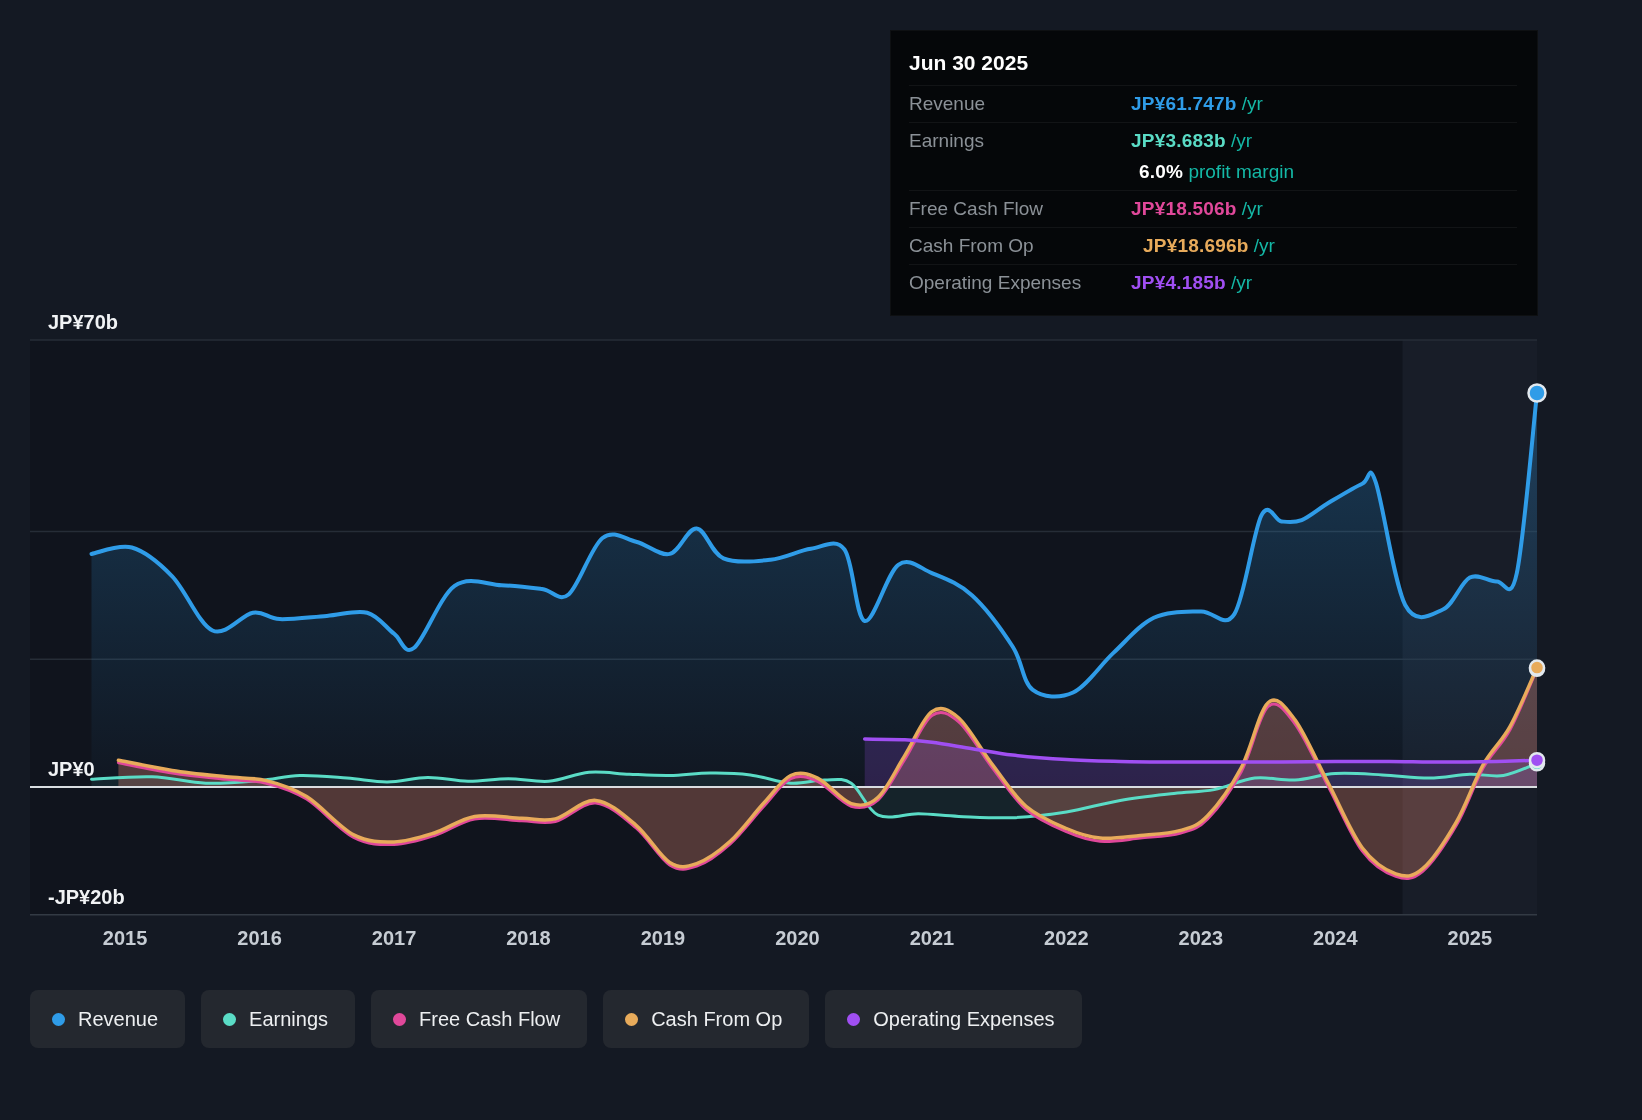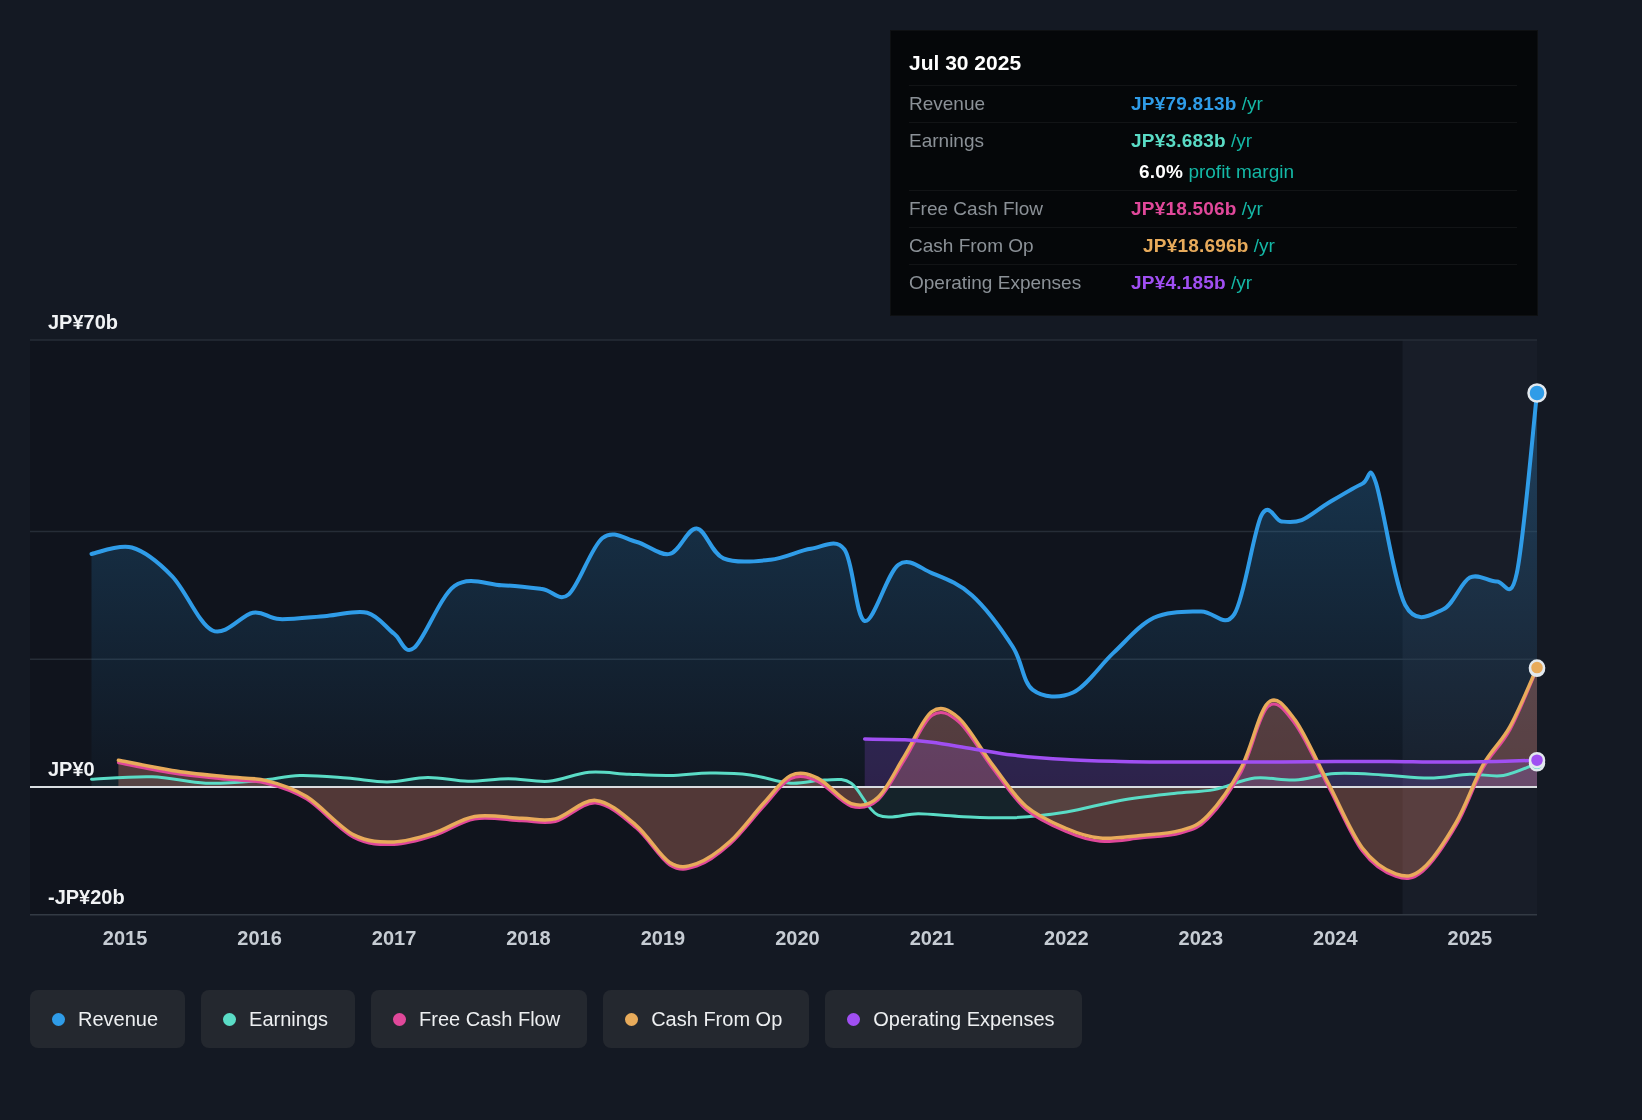--- a/index.html
+++ b/index.html
@@ -35,25 +35,25 @@
     font-size:20px;color:#edeff1;cursor:pointer;white-space:nowrap;
   }
   .dot{width:13px;height:13px;border-radius:50%;margin-right:13px;flex:0 0 auto;}
 </style>
 </head>
 <body>
 
 <div class="app">
 
   <div class="tooltip">
-    <div class="tt-title">Jul 30 2025</div>
+    <div class="tt-title">Jun 30 2025</div>
     <div>
         <div class="tt-row">
           <span class="tt-label">Revenue</span>
-          <span class="tt-value"><b style="color: rgb(47, 156, 232);">JP¥79.813b</b><span class="tt-suffix"> /yr</span></span>
+          <span class="tt-value"><b style="color: rgb(47, 156, 232);">JP¥61.747b</b><span class="tt-suffix"> /yr</span></span>
         </div>
         <div class="tt-row">
           <span class="tt-label">Earnings</span>
           <span class="tt-value"><b style="color: rgb(90, 220, 198); text-align: center;">JP¥3.683b</b><span class="tt-suffix"> /yr</span></span>
         </div>
         <div class="tt-row nosep">
           <span class="tt-label"></span>
           <span class="tt-value"><b style="color: rgb(255, 255, 255); margin-left: 8px;">6.0%</b><span class="tt-suffix"> profit margin</span></span>
         </div>
         <div class="tt-row">

